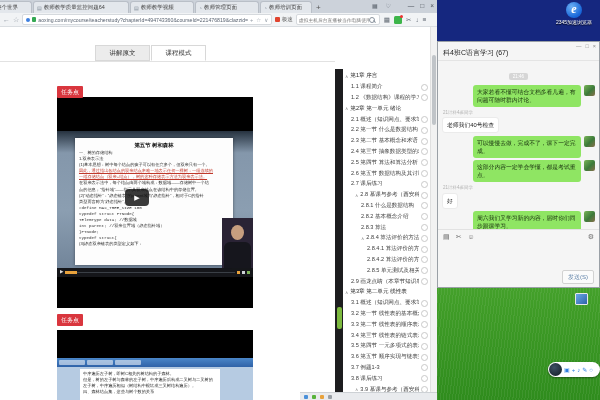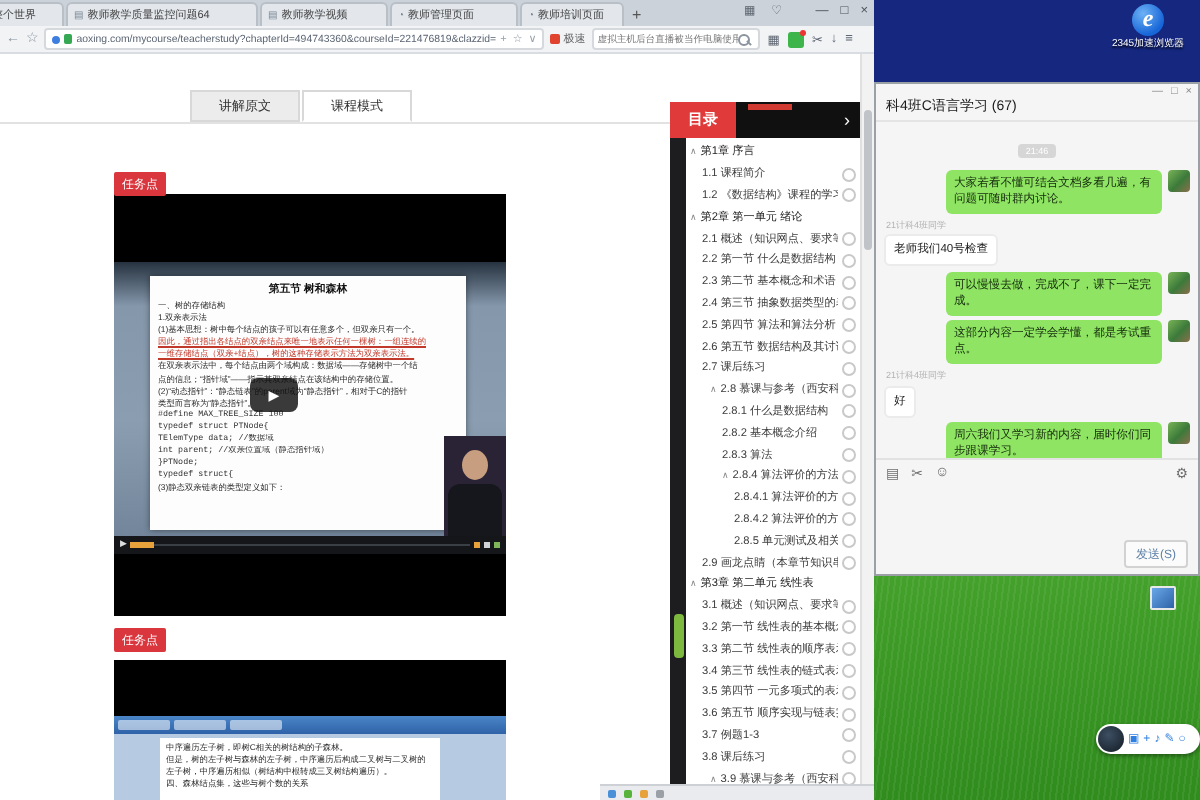--- a/index.html
+++ b/index.html
@@ -292,27 +292,20 @@
           <div class="docpage2" id="doc2">
               <div class="docline n">中序遍历左子树，即树C相关的树结构的子森林。</div>
               <div class="docline n">但是，树的左子树与森林的左子树，中序遍历后构成二叉树与二叉树的</div>
               <div class="docline n">左子树，中序遍历相似（树结构中根转成三叉树结构遍历）。</div>
               <div class="docline n">四、森林结点集，这些与树个数的关系</div>
             </div>
         </div>
       </div>
 
       <div class="toc">
-        <div class="toc-head">
-          <div class="toc-head-red">目录</div>
-          <div class="toc-head-black">
-            <span class="rec-strip"></span>
-          </div>
-          <div class="toc-head-arrow">›</div>
-        </div>
         <div class="toc-strip">
           <div class="toc-thumb"></div>
         </div>
         <div class="toc-list" id="toc-list">
             <div class="toc-row hdr" style="padding-left: 2px;">
               <span class="caret">∧</span>
               <span class="toc-text">第1章 序言</span>
             </div>
             <div class="toc-row" style="padding-left: 8px;">
               <span class="toc-text">1.1 课程简介</span>

